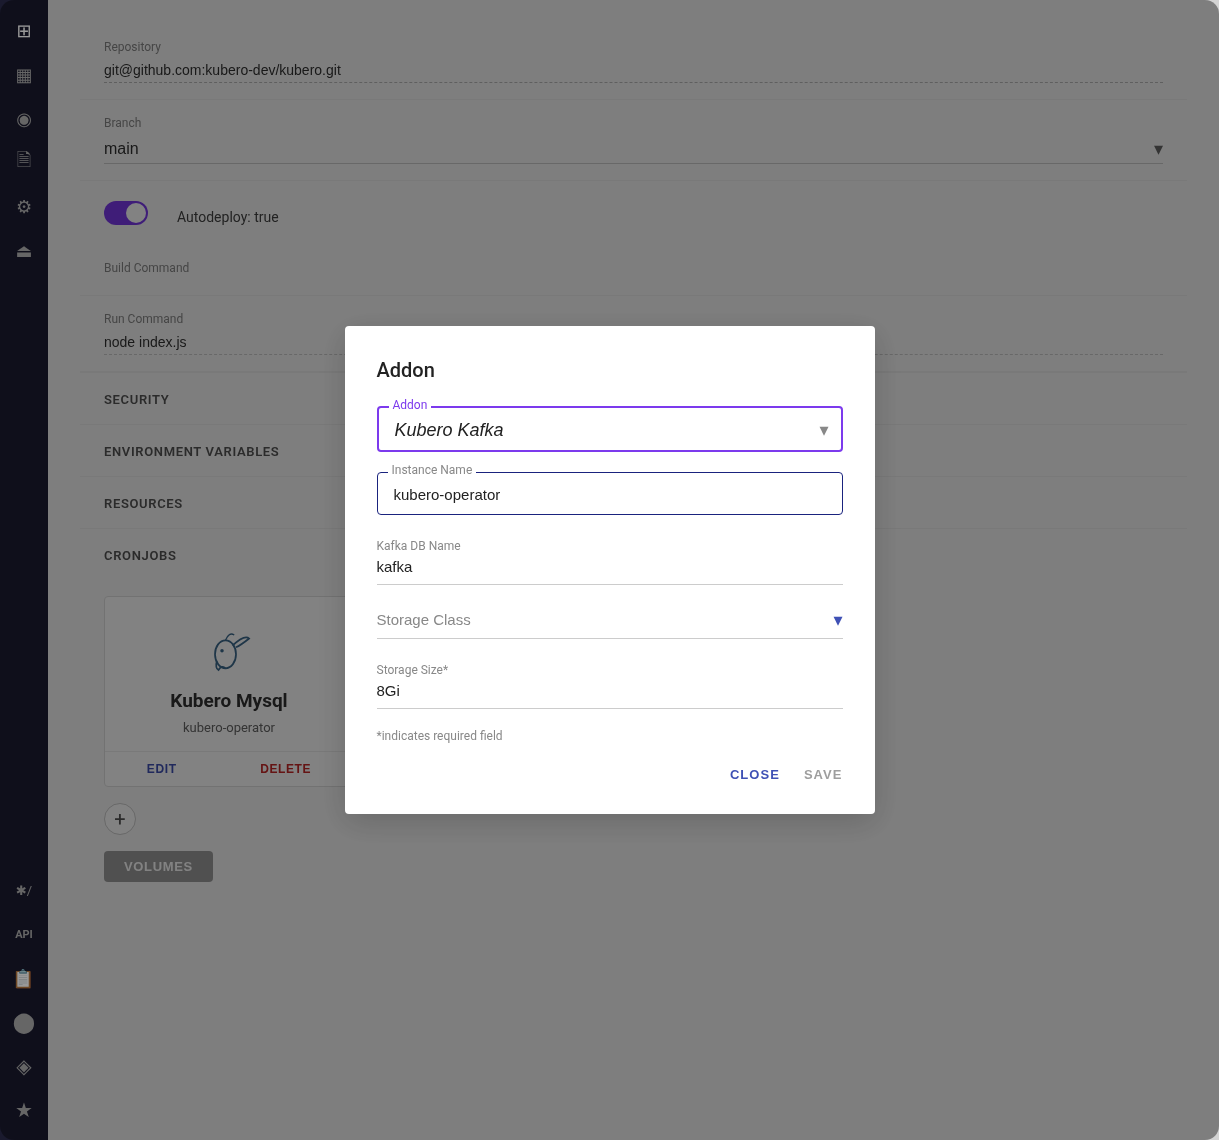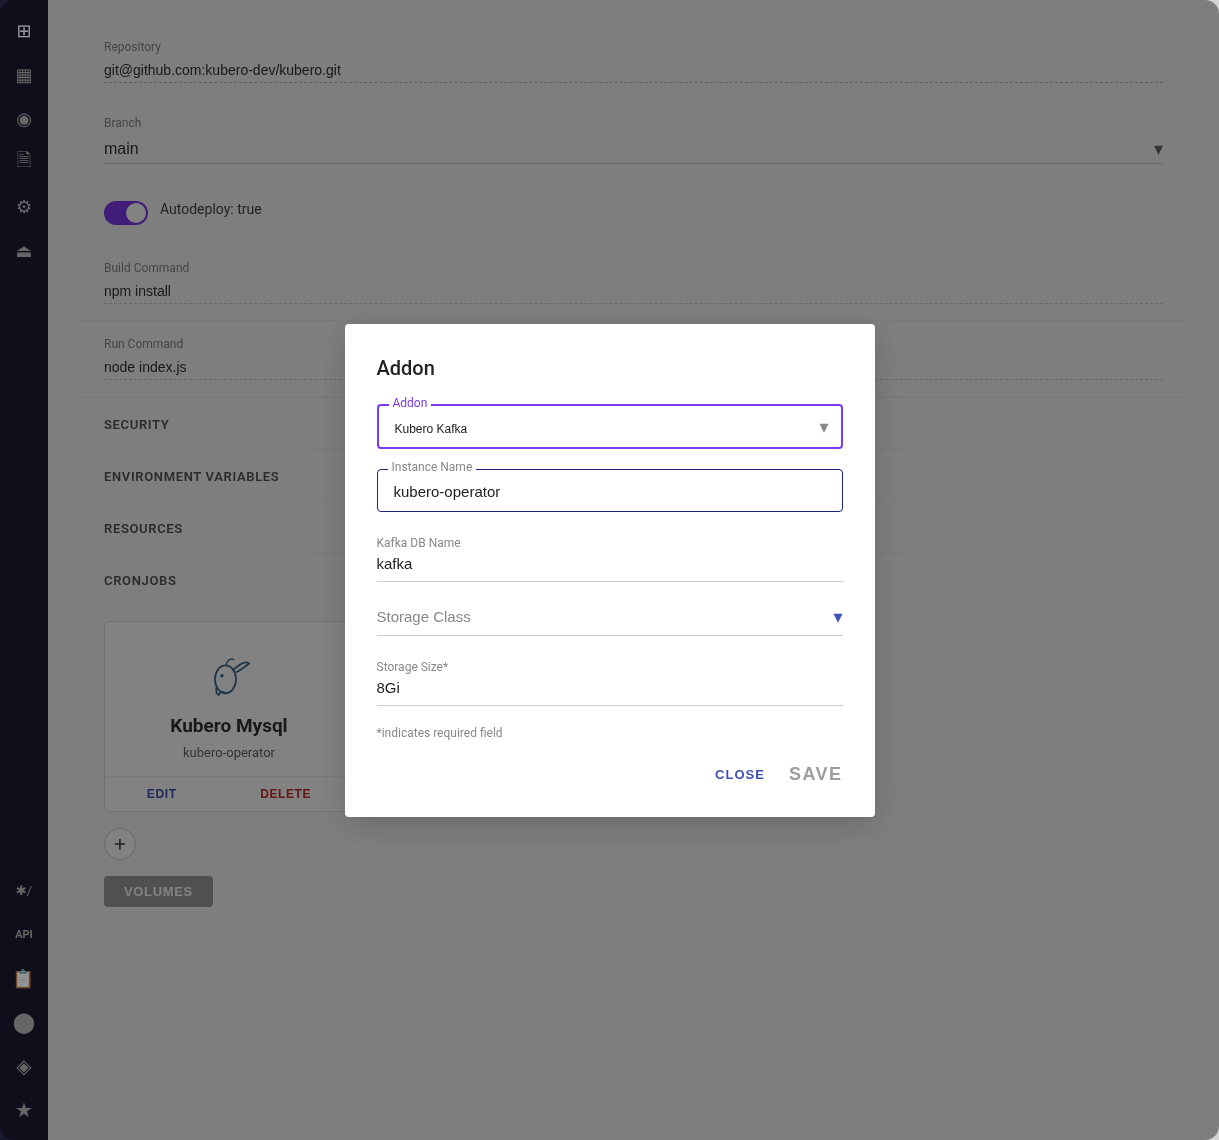--- a/index.html
+++ b/index.html
@@ -86,22 +86,22 @@
       appearance: none;
     }
     .branch-select-wrap .chevron {
       color: #666;
       font-size: 18px;
     }
 
     
     .toggle-row {
       display: flex;
-      align-items: flex-start;
-      gap: 12px;
+      align-items: flex-end;
+      gap: 29px;
       padding: 20px 24px;
     }
     .toggle {
       position: relative;
       width: 44px; height: 24px;
     }
     .toggle-track {
       position: absolute;
       inset: 0;
       background: #7c3aed;
@@ -267,25 +267,26 @@
       top: -10px;
       left: 10px;
       background: #fff;
       padding: 0 4px;
       font-size: 12px;
       color: #7c3aed;
     }
     .outlined-select-wrap select {
       width: 100%;
       border: none;
-      font-size: 12px;
+      font-size: 18px;
       color: #222;
       background: transparent;
       outline: none;
       appearance: none;
+      font-style: italic;
     }
     .outlined-select-chevron {
       position: absolute;
       right: 12px;
       top: 50%;
       transform: translateY(-50%);
       color: #888;
       font-size: 18px;
     }
 
@@ -373,21 +374,21 @@
     .btn-close {
       font-size: 13px;
       font-weight: 700;
       color: #3f51b5;
       letter-spacing: 0.08em;
       cursor: pointer;
       background: none;
       border: none;
     }
     .btn-save {
-      font-size: 18px;
+      font-size: 13px;
       font-weight: 700;
       color: #9e9e9e;
       letter-spacing: 0.08em;
       cursor: pointer;
       background: none;
       border: none;
     }
 
     
     .mysql-icon svg {
@@ -444,21 +445,20 @@
   <div class="toggle-row">
     <div class="toggle">
       <div class="toggle-track"></div>
       <div class="toggle-thumb"></div>
     </div>
     <span class="toggle-label">Autodeploy: true</span>
   </div>
 
   <div class="field-group">
     <div class="field-label">Build Command</div>
-    <input class="field-input" value="npm install" style="">
   </div>
 
   <div class="field-group">
     <div class="field-label">Run Command</div>
     <input class="field-input" value="node index.js" style="">
   </div>
 
   <div>
     <div class="accordion-item">
       <span class="accordion-title">SECURITY</span>

